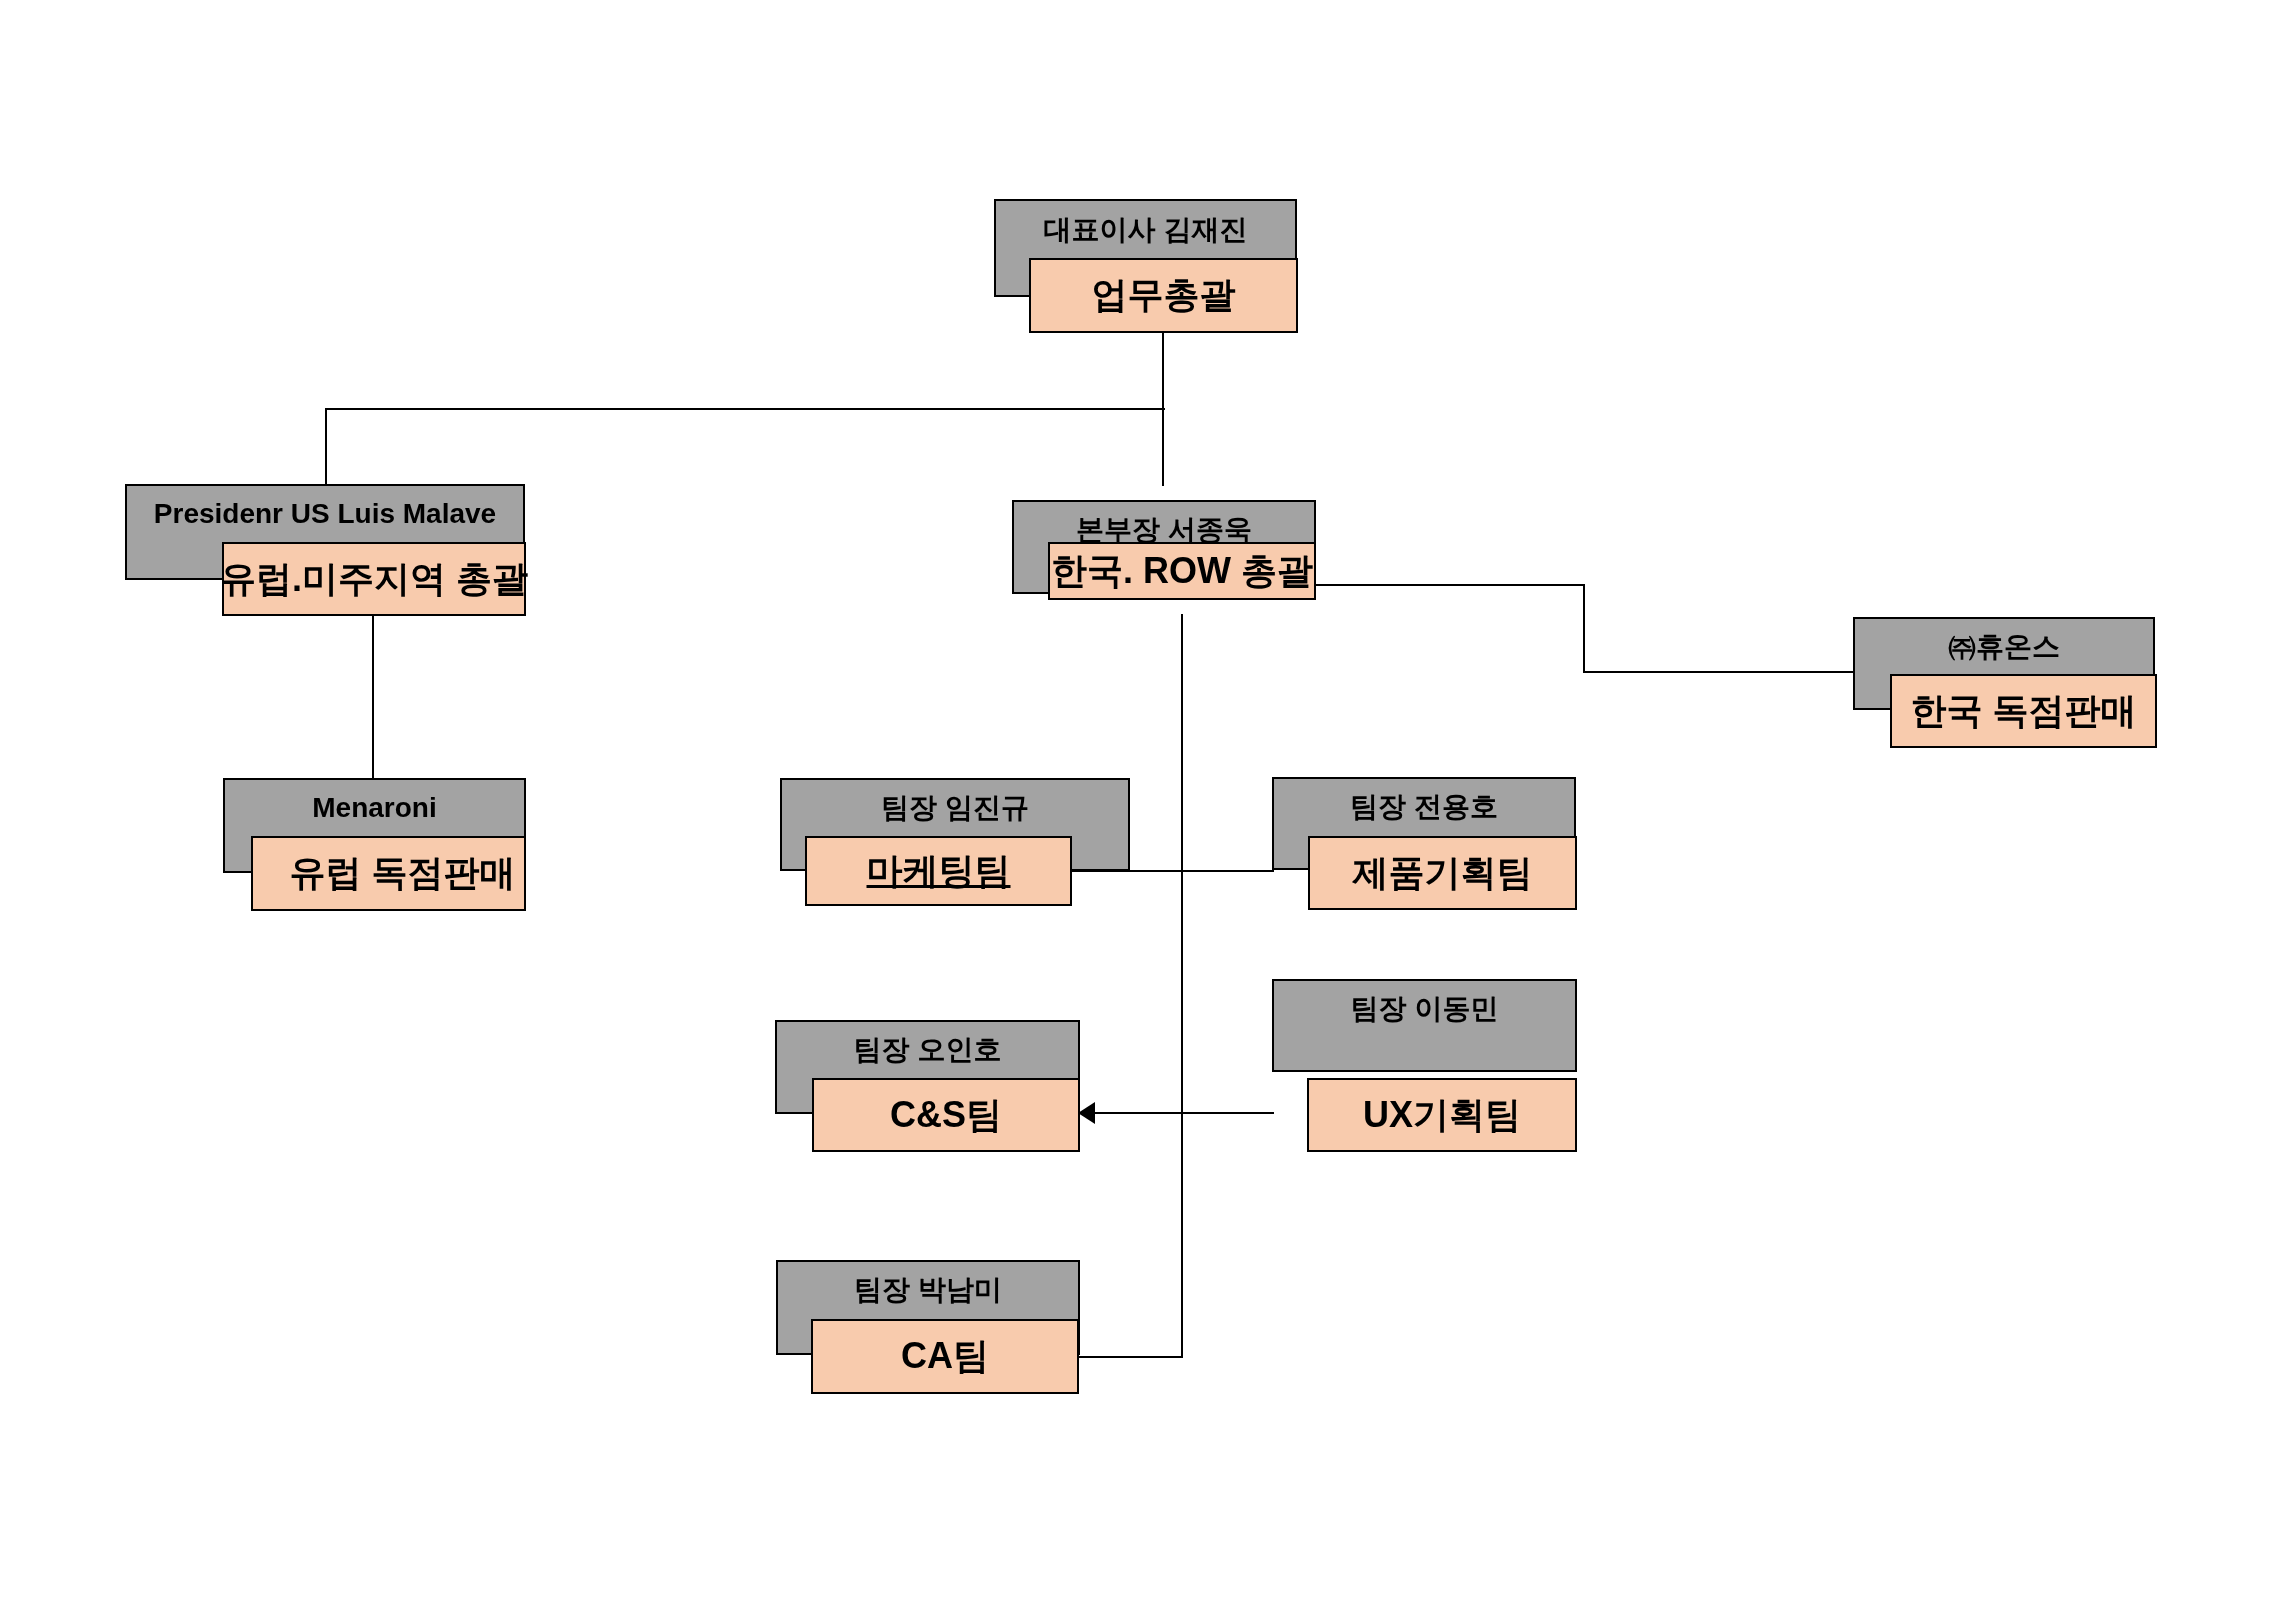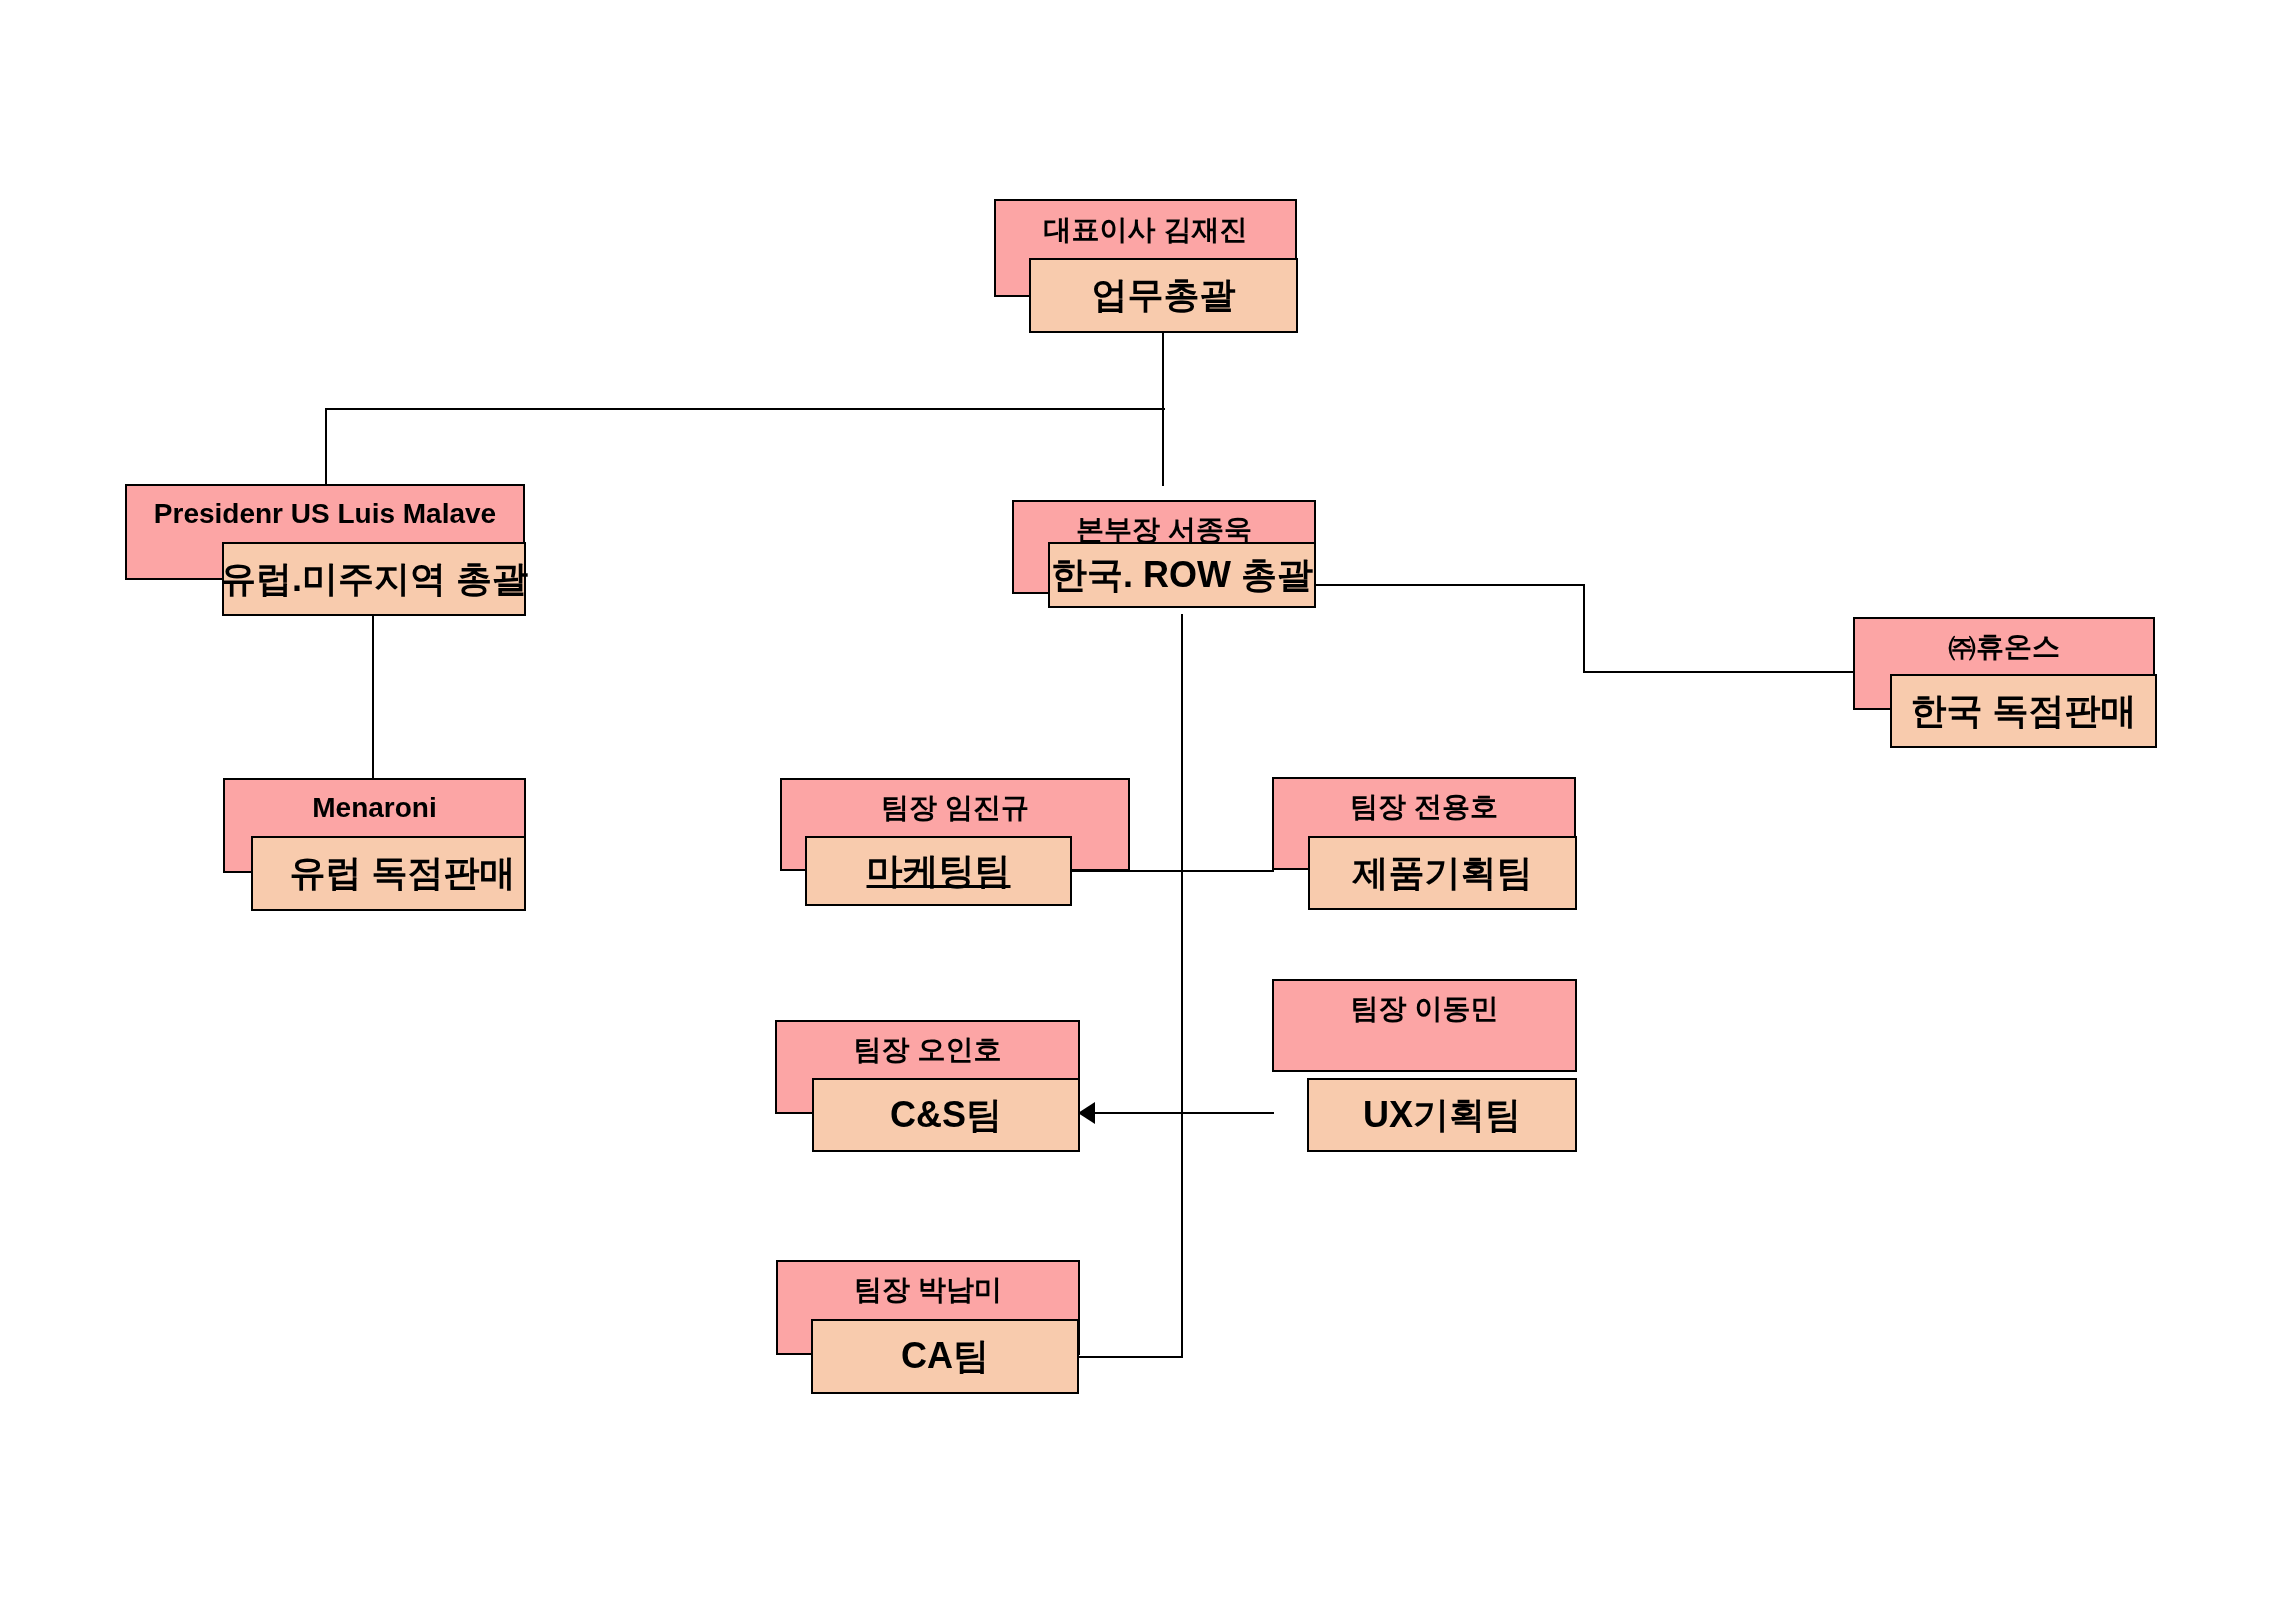--- a/index.html
+++ b/index.html
@@ -6,21 +6,21 @@
   #canvas{
     position:relative;
     width:2293px;height:1621px;
     background:#ffffff;
     font-family:"Liberation Sans", sans-serif;
     color:#000;
     overflow:hidden;
   }
   .node-box{
     position:absolute;
-    background:#fca5a5;
+    background:#a3a3a3;
     border:2.9px solid #000;
     box-sizing:border-box;
     text-decoration:underline;
   }
   .node-title{
     position:absolute;left:0;right:0;top:0;
     height:55px;
     display:flex;align-items:center;justify-content:center;
     font-weight:bold;font-size:28px;
     white-space:nowrap;
@@ -76,21 +76,21 @@
     <div class="node-box" style="left:125px;top:484px;width:400px;height:96px;">
       <div class="node-title">Presidenr US Luis Malave</div>
     </div>
     <div class="node-role" style="left:222px;top:542px;width:304px;height:74px;">유럽.미주지역 총괄</div>
   </div>
 
   <div>
     <div class="node-box" style="left:1012px;top:500px;width:304px;height:94px;">
       <div class="node-title">본부장 서종욱</div>
     </div>
-    <div class="node-role" style="left:1048px;top:542px;width:268px;height:66px;">한국. ROW 총괄</div>
+    <div class="node-role" style="left:1048px;top:542px;width:268px;height:58px;">한국. ROW 총괄</div>
   </div>
 
   <div>
     <div class="node-box" style="left:1853px;top:617px;width:302px;height:93px;">
       <div class="node-title">㈜휴온스</div>
     </div>
     <div class="node-role" style="left:1890px;top:674px;width:267px;height:74px;">한국 독점판매</div>
   </div>
 
   <div>

